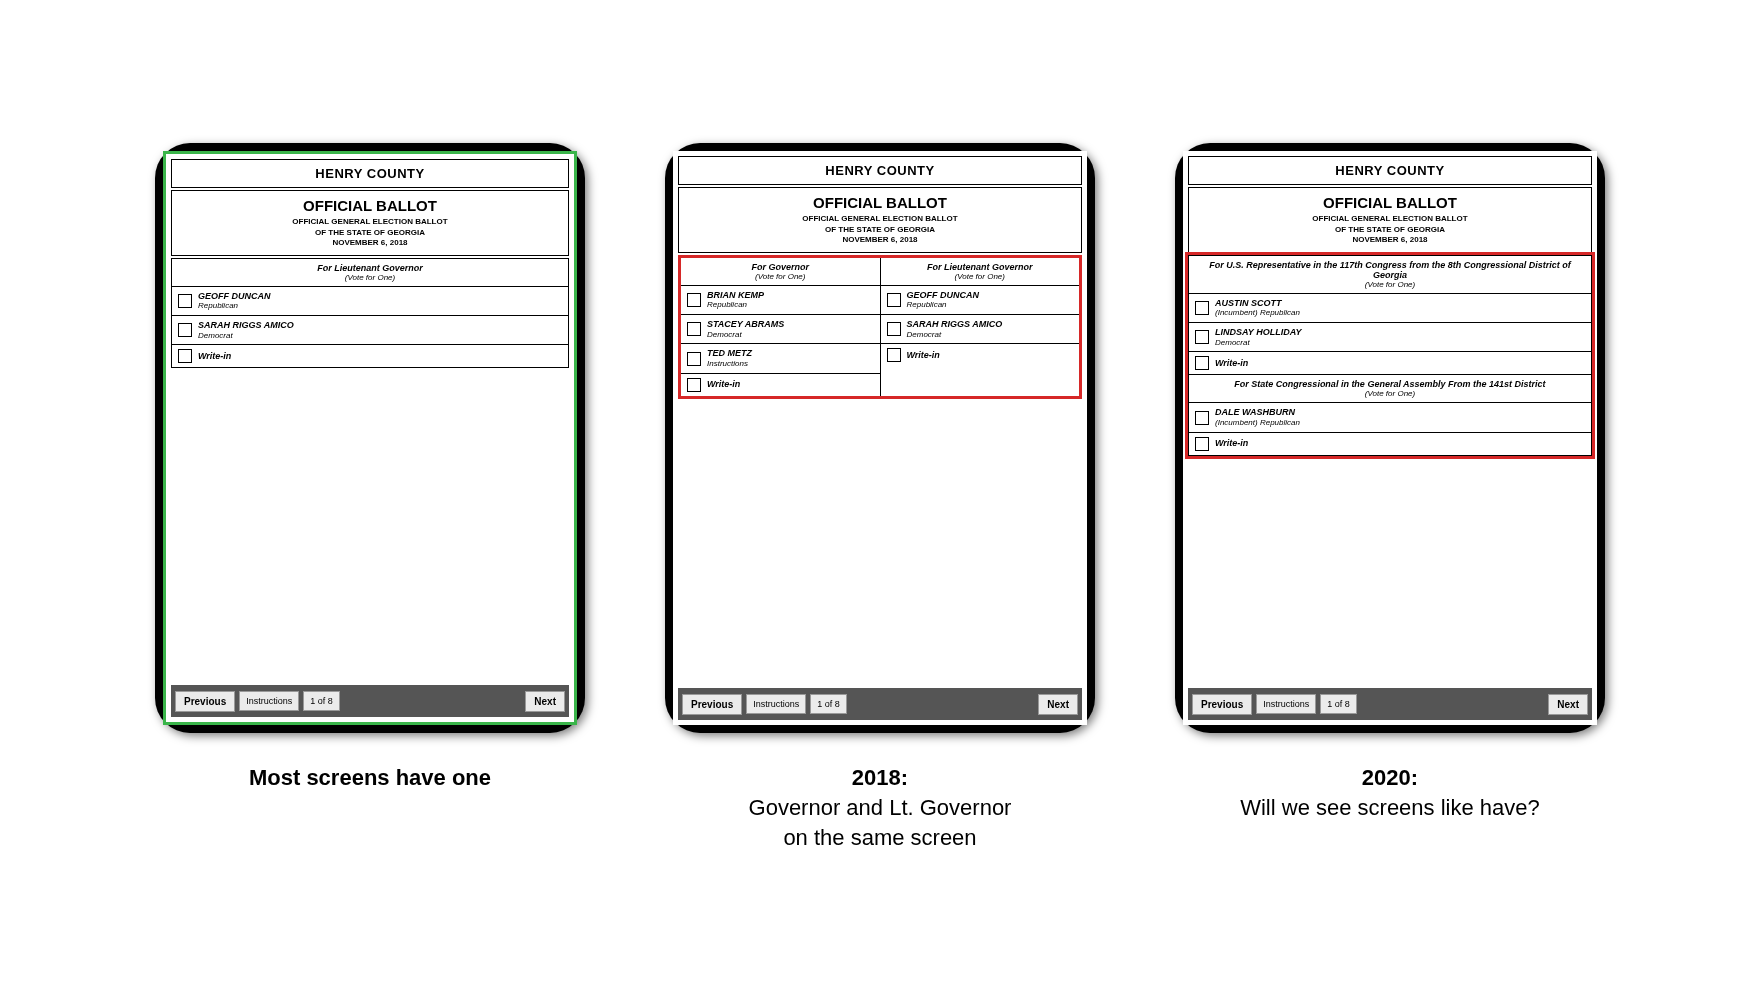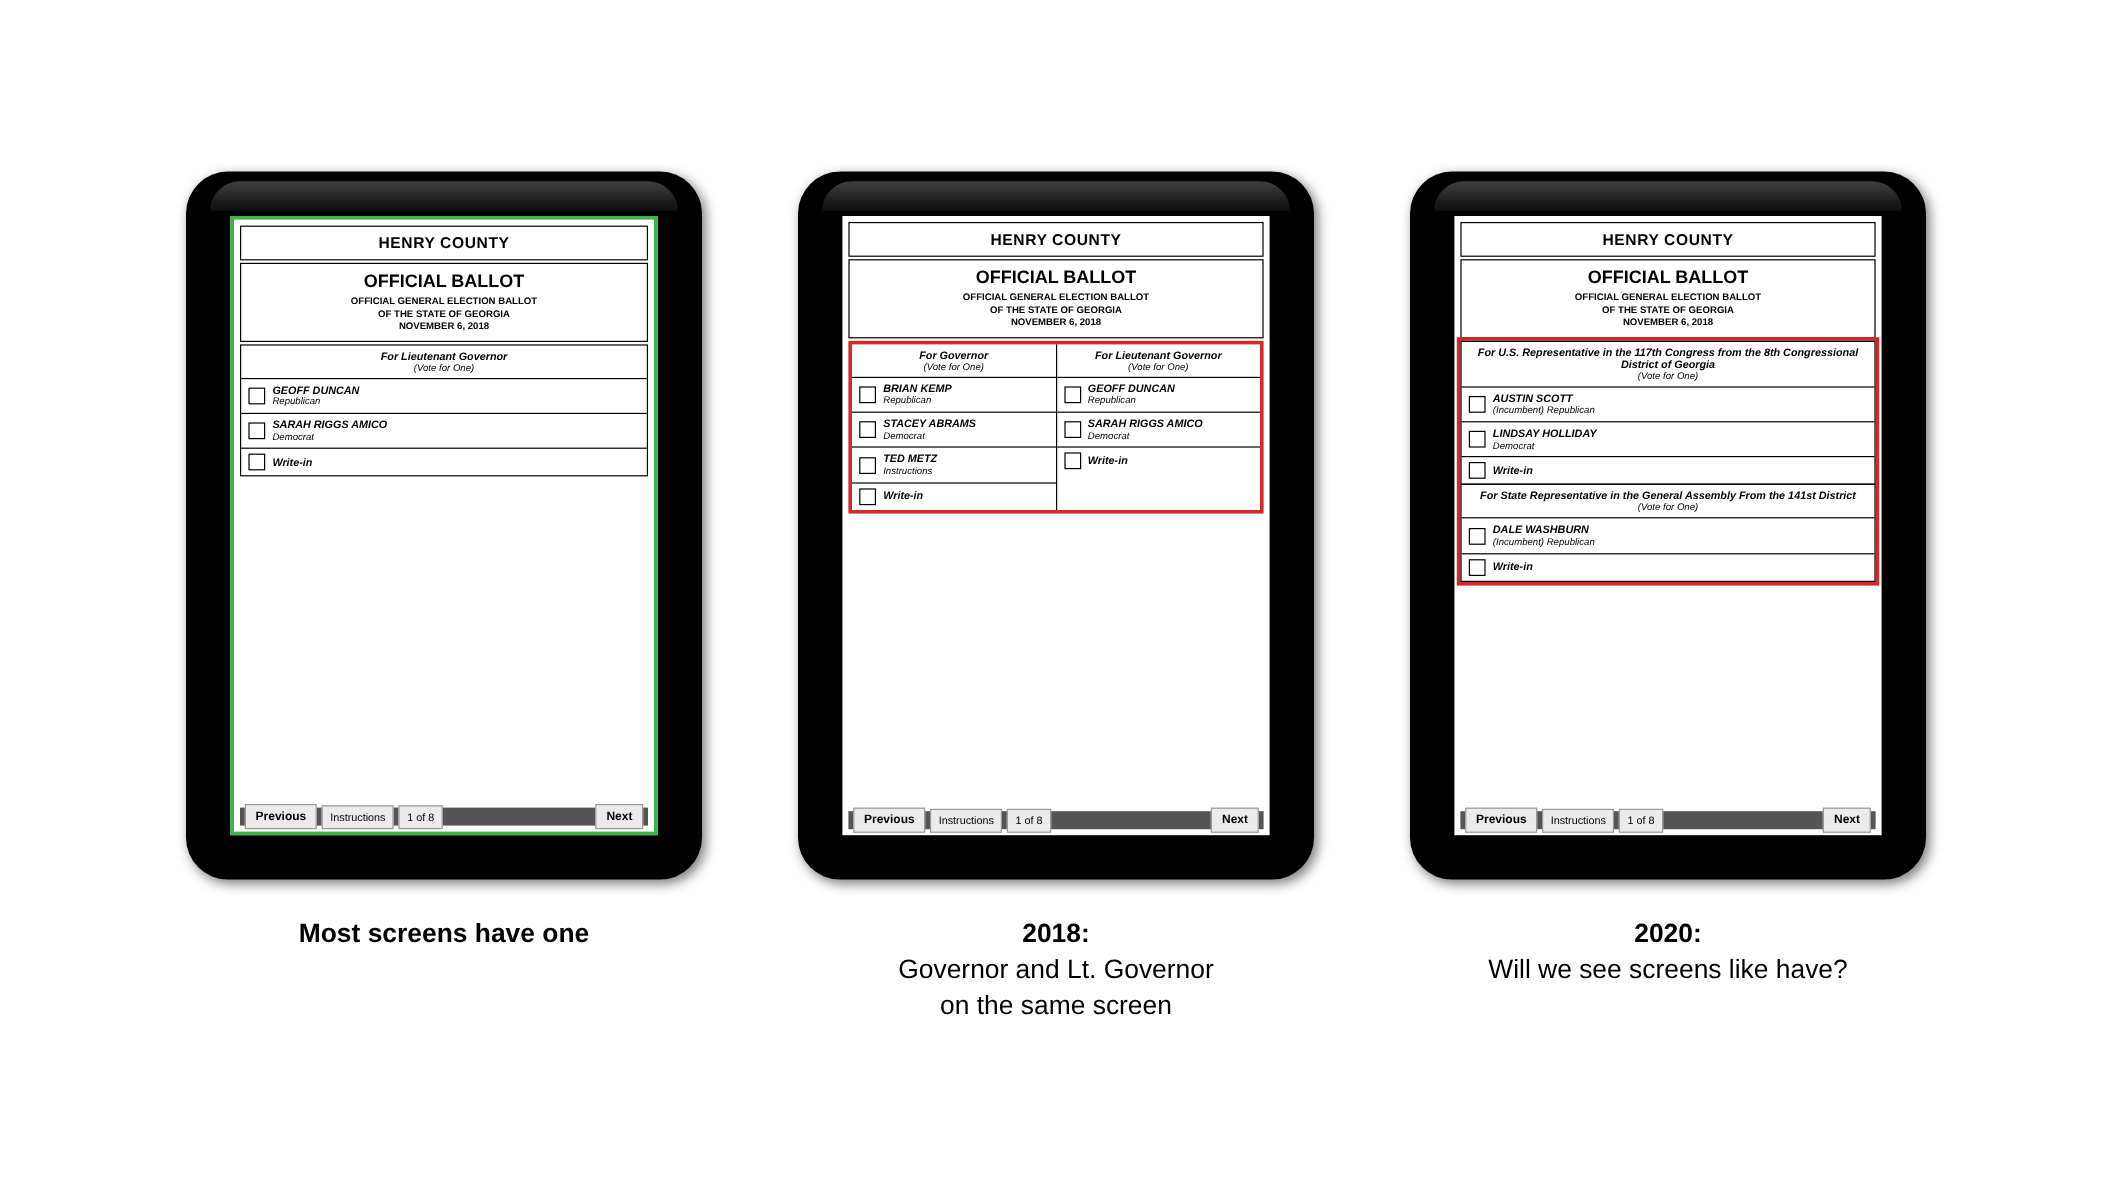--- a/index.html
+++ b/index.html
@@ -21,21 +21,21 @@
       display: flex;
       flex-direction: column;
       align-items: center;
       width: 440px;
     }
     .tablet {
       width: 430px;
       height: 590px;
       background: #000;
       border-radius: 35px;
-      padding: 37px;
+      padding: 8px;
       position: relative;
       box-shadow: 3px 3px 10px rgba(0,0,0,0.5);
     }
     .tablet::before {
       content: '';
       position: absolute;
       top: 8px;
       left: 20px;
       right: 20px;
       height: 25px;
@@ -116,21 +116,21 @@
     .cand-text { font-size: 9px; line-height: 1.2; }
     .cand-name { font-weight: 900; }
     .cand-party { font-size: 8px; }
     .two-col {
       display: flex;
     }
     .two-col .contest-col { flex: 1; }
     .two-col .contest-col:first-child { border-right: 1px solid #000; }
     .navbar {
       background: #555;
-      height: 15px;
+      height: 32px;
       margin: 0 5px 5px 5px;
       display: flex;
       align-items: center;
       padding: 0 4px;
       gap: 4px;
     }
     .nav-btn {
       background: #ebebeb;
       padding: 4px 8px;
       font-size: 10px;
@@ -331,21 +331,21 @@
                 </div>
               <div class="candidate">
                   <div class="checkbox"></div>
                   <div class="cand-text">
                     <div class="cand-name">Write-in</div>
                   </div>
                 </div>
             </div>
             <div class="contest">
               <div class="contest-header">
-                <div class="race">For State Representative in the General Assembly From the 141st District</div>
+                <div class="race">For State Congressional in the General Assembly From the 141st District</div>
                 <div class="vote">(Vote for One)</div>
               </div>
               <div class="candidate">
                   <div class="checkbox"></div>
                   <div class="cand-text">
                     <div class="cand-name">DALE WASHBURN</div>
                     <div class="cand-party">(Incumbent) Republican</div>
                   </div>
                 </div>
               <div class="candidate">

